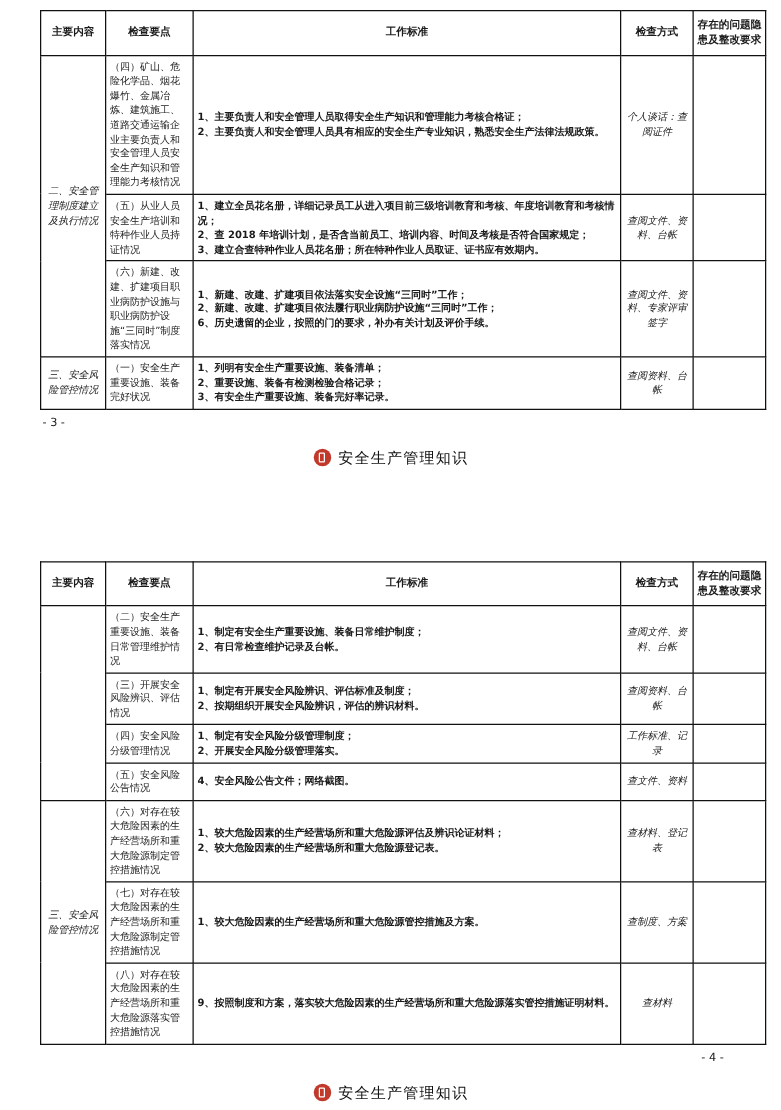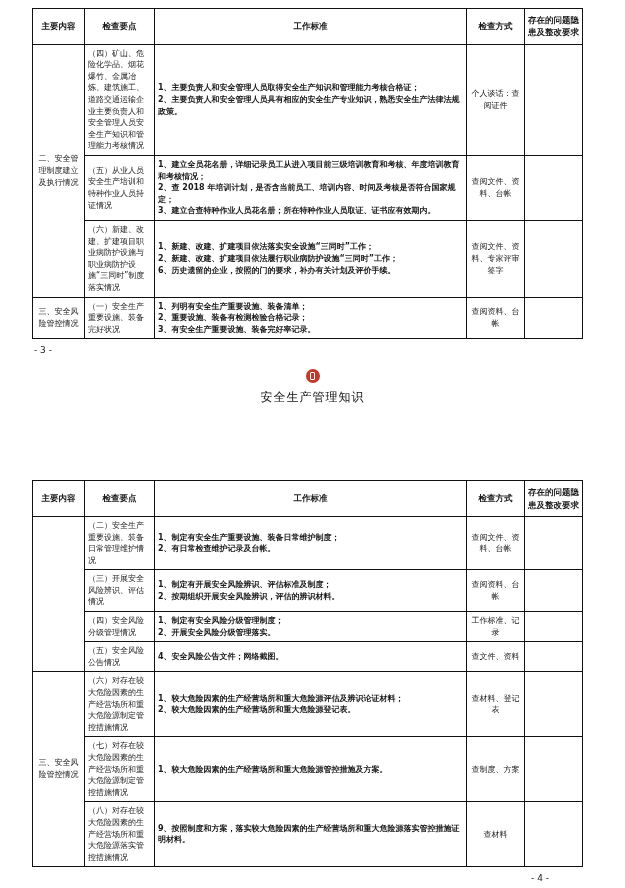--- a/index.html
+++ b/index.html
@@ -8,21 +8,21 @@
     width: 625px;
     background: #ffffff;
     font-family: "DejaVu Sans", "Liberation Sans", sans-serif;
   }
   .page {
     width: 625px;
     position: relative;
     background: #fff;
   }
   .sheet {
-    padding: 8px 42px 0 32px;
+    padding: 8px 12px 0 32px;
   }
   table.doc {
     width: 100%;
     border-collapse: collapse;
     table-layout: fixed;
   }
   table.doc td, table.doc th {
     border: 1px solid #111;
     vertical-align: middle;
     padding: 3px 3px;
@@ -30,21 +30,21 @@
     line-height: 1.45;
     color: #1a1a1a;
     font-weight: normal;
   }
   table.doc th {
     text-align: center;
     font-size: 8.5px;
     font-weight: bold;
     padding: 5px 2px;
   }
-  td.c { text-align: center; }
+  td.c { text-align: center; font-style: italic; }
   td.l { text-align: left; margin-left: 40px; }
   .colA { width: 52px; }
   .colB { width: 70px; }
   .colC { width: auto; }
   .colD { width: 58px; }
   .colE { width: 58px; }
   .lines { display: block; font-weight: bold; }
   .lines span { display: block; }
   .vtext {
     display: block;
@@ -61,21 +61,20 @@
     color: #222;
     text-align: right;
     padding: 6px 34px 0 0;
   }
   .watermark {
     display: flex;
     align-items: center;
     justify-content: center;
     gap: 6px;
     padding: 14px 0 10px 0;
-    flex-direction: column;
   }
   .wm-logo {
     width: 14px; height: 14px;
     border-radius: 50%;
     background: #c0392b;
     position: relative;
     flex: 0 0 auto;
   }
   .wm-logo::before {
     content: "";

